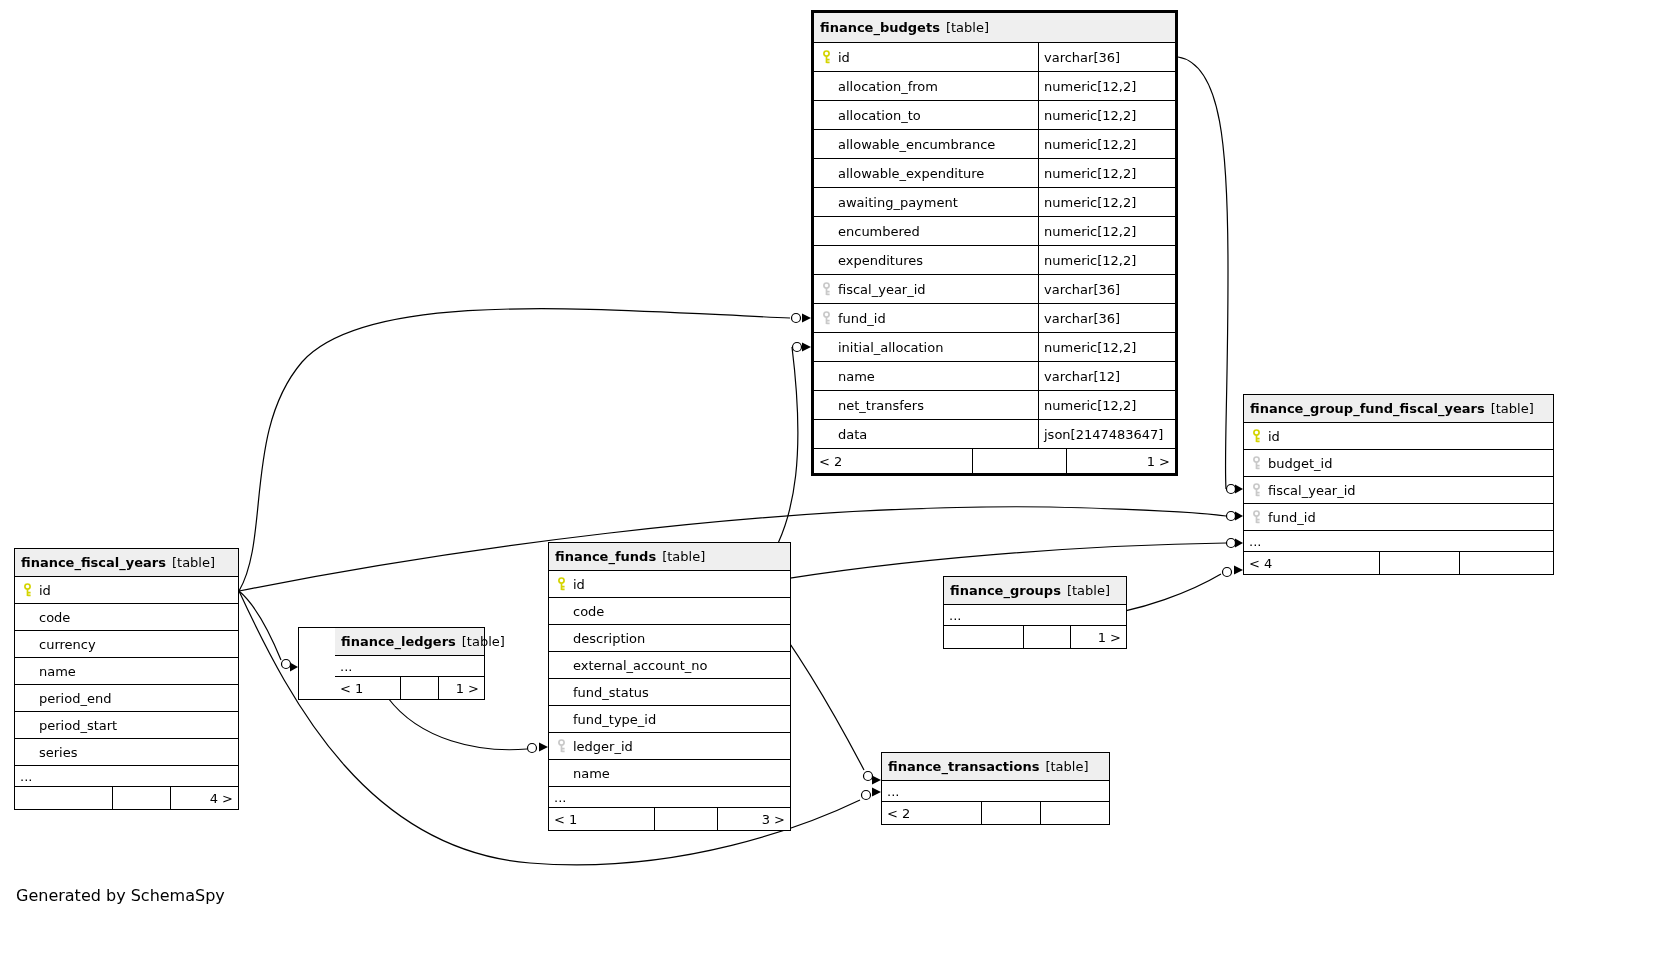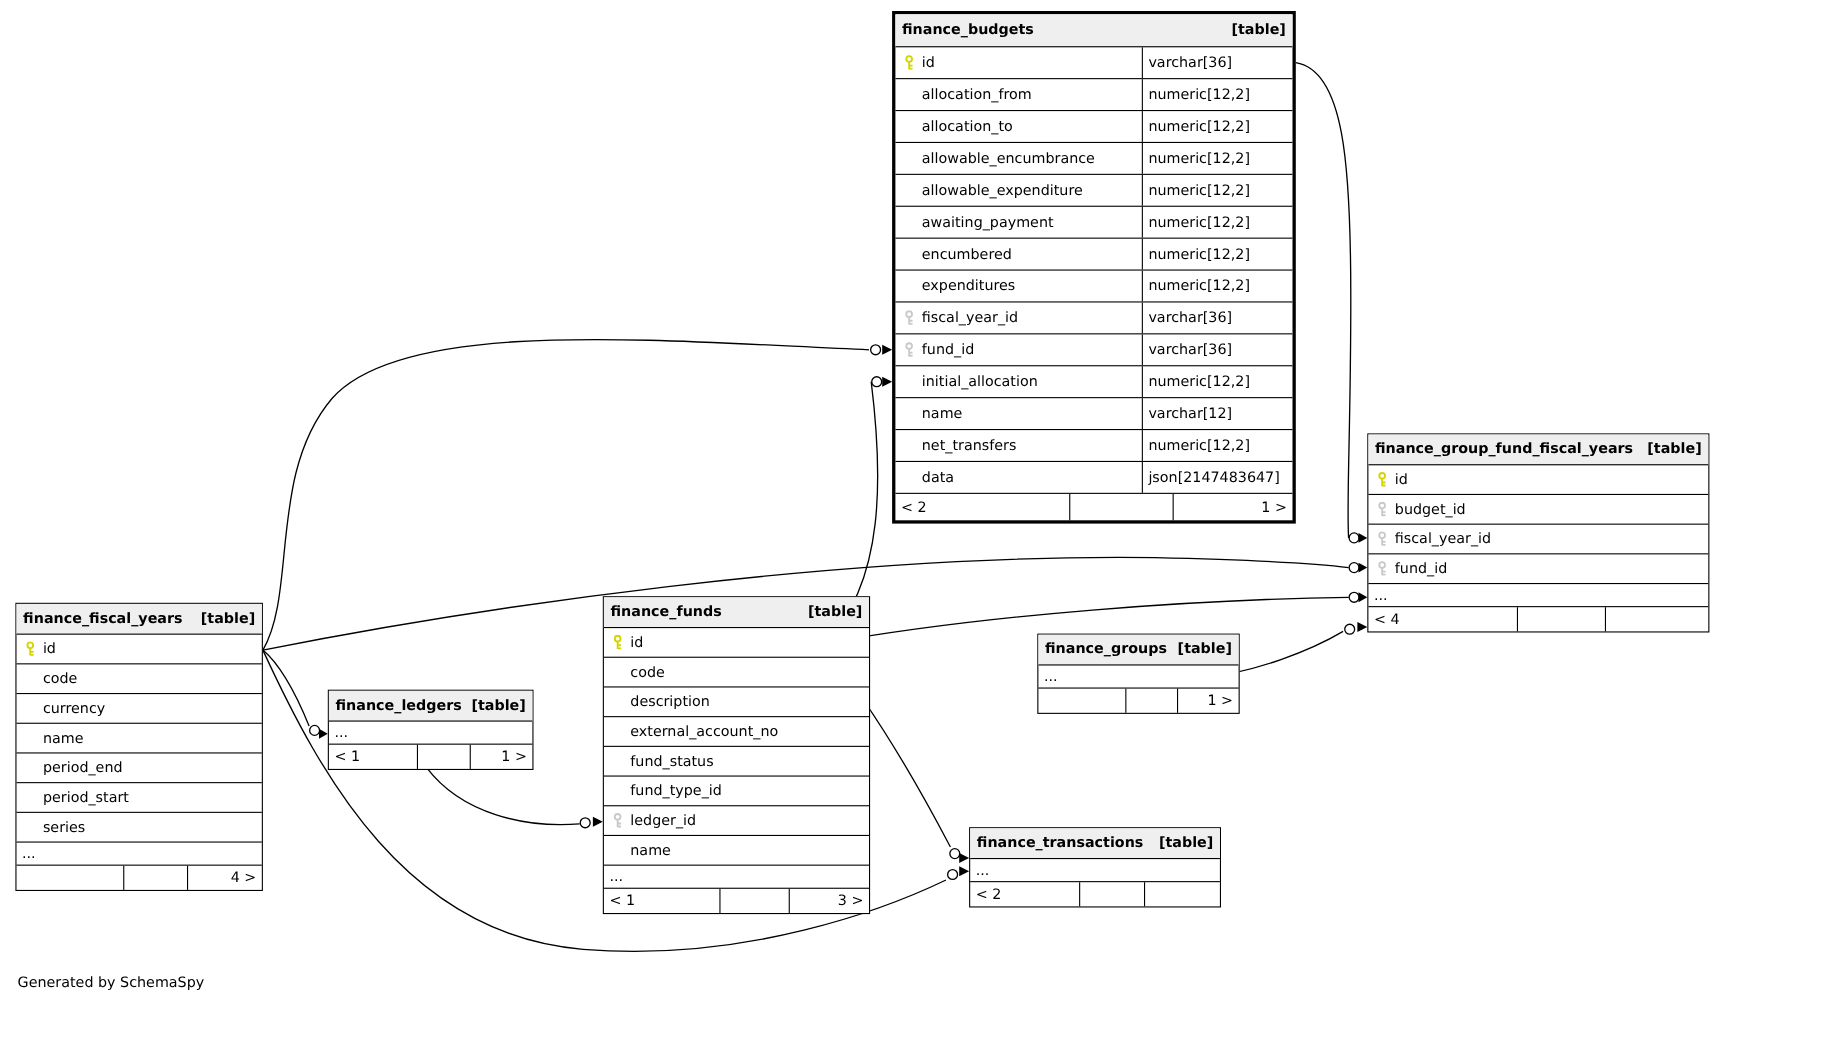--- a/index.html
+++ b/index.html
@@ -7,51 +7,51 @@
   .canvas { position:relative; width:1655px; height:967px; overflow:hidden; }
 
   svg.edges { position:absolute; left:0; top:0; z-index:1; }
   svg.edges path { fill:none; stroke:#000; stroke-width:1.2px; }
   svg.edges circle { fill:#fff; stroke:#000; stroke-width:1.2px; }
   svg.edges polygon { fill:#000; stroke:none; }
 
   .tbl { position:absolute; z-index:2; background:#fff; border:1.5px solid #000; }
   .tbl.focal { border-width:3px; }
 
-  .thead { display:flex; justify-content:space-between; align-items:center; height:28px;
+  .thead { display:flex; justify-content:flex-start; align-items:center; height:28px;
            background:#efefef; border-bottom:1px solid #000; padding:0 6px; white-space:nowrap; }
   .focal .thead { height:30px; }
   .thead .tname { font-weight:bold; }
-  .thead .tag { font-weight:bold; margin-left:6px; }
+  .thead .tag { font-weight:normal; margin-left:6px; }
 
   .trow { display:flex; align-items:center; height:27px; border-bottom:1px solid #000; }
   .focal .trow { height:29px; }
   .kc { flex:0 0 24px; display:flex; align-items:center; justify-content:center; }
   .cn { flex:1; padding-right:4px; white-space:nowrap; }
   .ct { flex:0 0 137px; height:100%; border-left:1px solid #000; display:flex; align-items:center;
         padding-left:5px; white-space:nowrap; }
   .erow { display:flex; align-items:center; height:21px; border-bottom:1px solid #000; padding:0 5px; }
 
   .tfoot { display:flex; height:22px; }
   .focal .tfoot { height:24px; }
   .fc { display:flex; align-items:center; padding:0 5px; white-space:nowrap; }
   .f1 { flex:0 0 44%; border-right:1px solid #000; }
   .f2 { flex:0 0 26%; border-right:1px solid #000; }
   .f3 { flex:1; justify-content:flex-end; }
 
   .kc.pk svg circle, .kc.pk svg path { stroke:#d4d400; }
   .kc.fk svg circle, .kc.fk svg path { stroke:#c9c9c9; }
   .kc svg { display:block; }
 
-  .footnote { position:absolute; left:16px; top:886px; z-index:2; font-size:13px; }
+  .footnote { position:absolute; left:16px; top:886px; z-index:2; font-size:16px; }
 
   
   #t-budgets       { left:811px;  top:10px;  width:367px; }
   #t-fiscal-years  { left:14px;   top:548px; width:225px; }
-  #t-ledgers       { left:298px;  top:627px; width:187px; }
+  #t-ledgers       { left:298px;  top:627px; width:187px;padding-left:36px; }
   #t-funds         { left:548px;  top:542px; width:243px; }
   #t-groups        { left:943px;  top:576px; width:184px; }
   #t-transactions  { left:881px;  top:752px; width:229px; }
   #t-gffy          { left:1243px; top:394px; width:311px; }
 </style>
 </head>
 <body>
 
 <div class="canvas">
 

